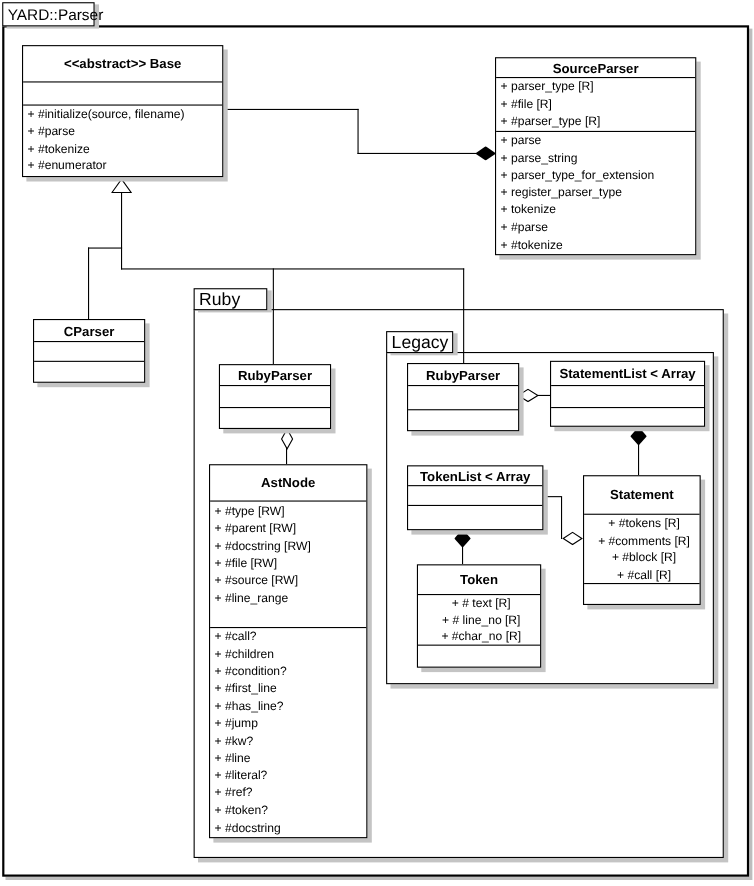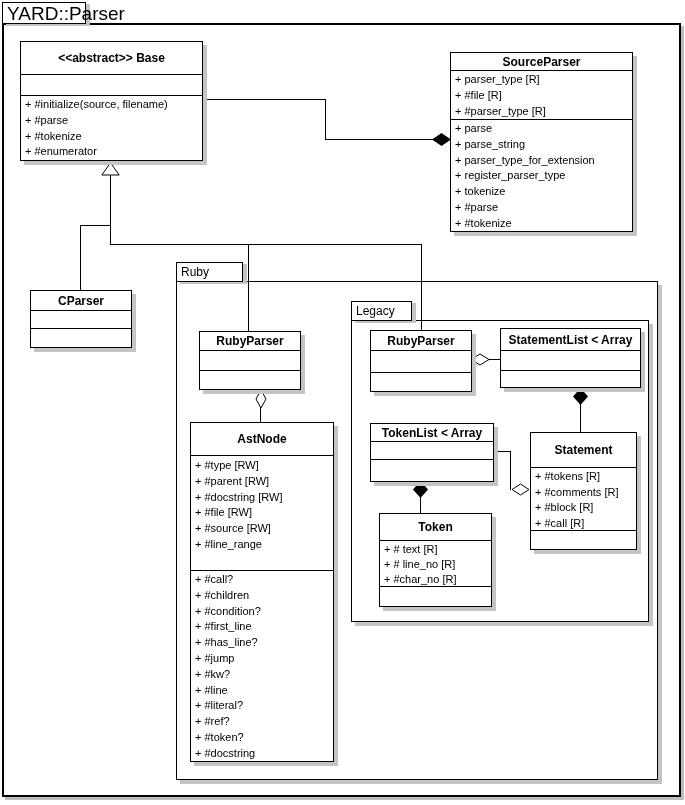--- a/index.html
+++ b/index.html
@@ -3,23 +3,23 @@
 <meta charset="utf-8">
 <style>
   html,body{margin:0;padding:0;background:#ffffff;}
   body{font-family:"Liberation Sans","DejaVu Sans",sans-serif;color:#000;}
   #stage{position:relative;width:685px;height:805px;background:#fff;overflow:hidden;}
 
   
   #outer-frame{position:absolute;left:2px;top:23px;width:675px;height:770px;
     border:2px solid #000;background:#fff;box-shadow:3px 3px 0 #bdbdbd;}
   .pkg-tab{position:absolute;background:#fff;border:1px solid #000;box-sizing:border-box;
-    font-size:12px;line-height:17px;padding:1px 4px 0 4px;white-space:nowrap;
+    font-size:16px;line-height:17px;padding:1px 4px 0 4px;white-space:nowrap;
     box-shadow:4px 2px 0 #c4c4c4;}
-  #outer-tab{left:2px;top:2px;width:84px;height:22px;font-size:19px;line-height:19px;}
+  #outer-tab{left:2px;top:2px;width:84px;height:22px;font-size:14px;line-height:19px;}
 
   
   .pkg-frame{position:absolute;background:#fff;border:1px solid #000;box-sizing:border-box;
     box-shadow:4px 4px 0 #c4c4c4;}
   #pkg-ruby-frame{left:176px;top:281px;width:482px;height:499px;}
   #pkg-ruby-tab{left:176px;top:262px;width:67px;height:20px;}
   #pkg-legacy-frame{left:351px;top:320px;width:298px;height:302px;}
   #pkg-legacy-tab{left:351px;top:301px;width:61px;height:20px;}
 
   
@@ -59,25 +59,25 @@
   #cls-statement-list{left:500px;top:328px;width:139px;}
   #cls-statement-list .cls-title{height:22px;} #cls-statement-list .attrs{height:20px;}
   #cls-statement-list .methods{height:16px;}
 
   #cls-token-list{left:370px;top:423px;width:122px;}
   #cls-token-list .cls-title{height:18px;} #cls-token-list .attrs{height:18px;}
   #cls-token-list .methods{height:21px;}
 
   #cls-token{left:379px;top:513px;width:111px;}
   #cls-token .cls-title{height:27px;} #cls-token .attrs{height:46px;} #cls-token .methods{height:19px;}
-  #cls-token .row{line-height:15px;}
+  #cls-token .row{line-height:15px;text-align:center;}
 
   #cls-statement{left:530px;top:432px;width:105px;}
   #cls-statement .cls-title{height:35px;} #cls-statement .attrs{height:63px;} #cls-statement .methods{height:18px;}
-  #cls-statement .row{line-height:15.5px;}
+  #cls-statement .row{line-height:15.5px;text-align:center;}
 </style>
 </head>
 <body>
 
 <div id="stage">
 
   <div id="outer-frame"></div>
   <div id="outer-tab" class="pkg-tab">
     <span>YARD::Parser</span>
   </div>

